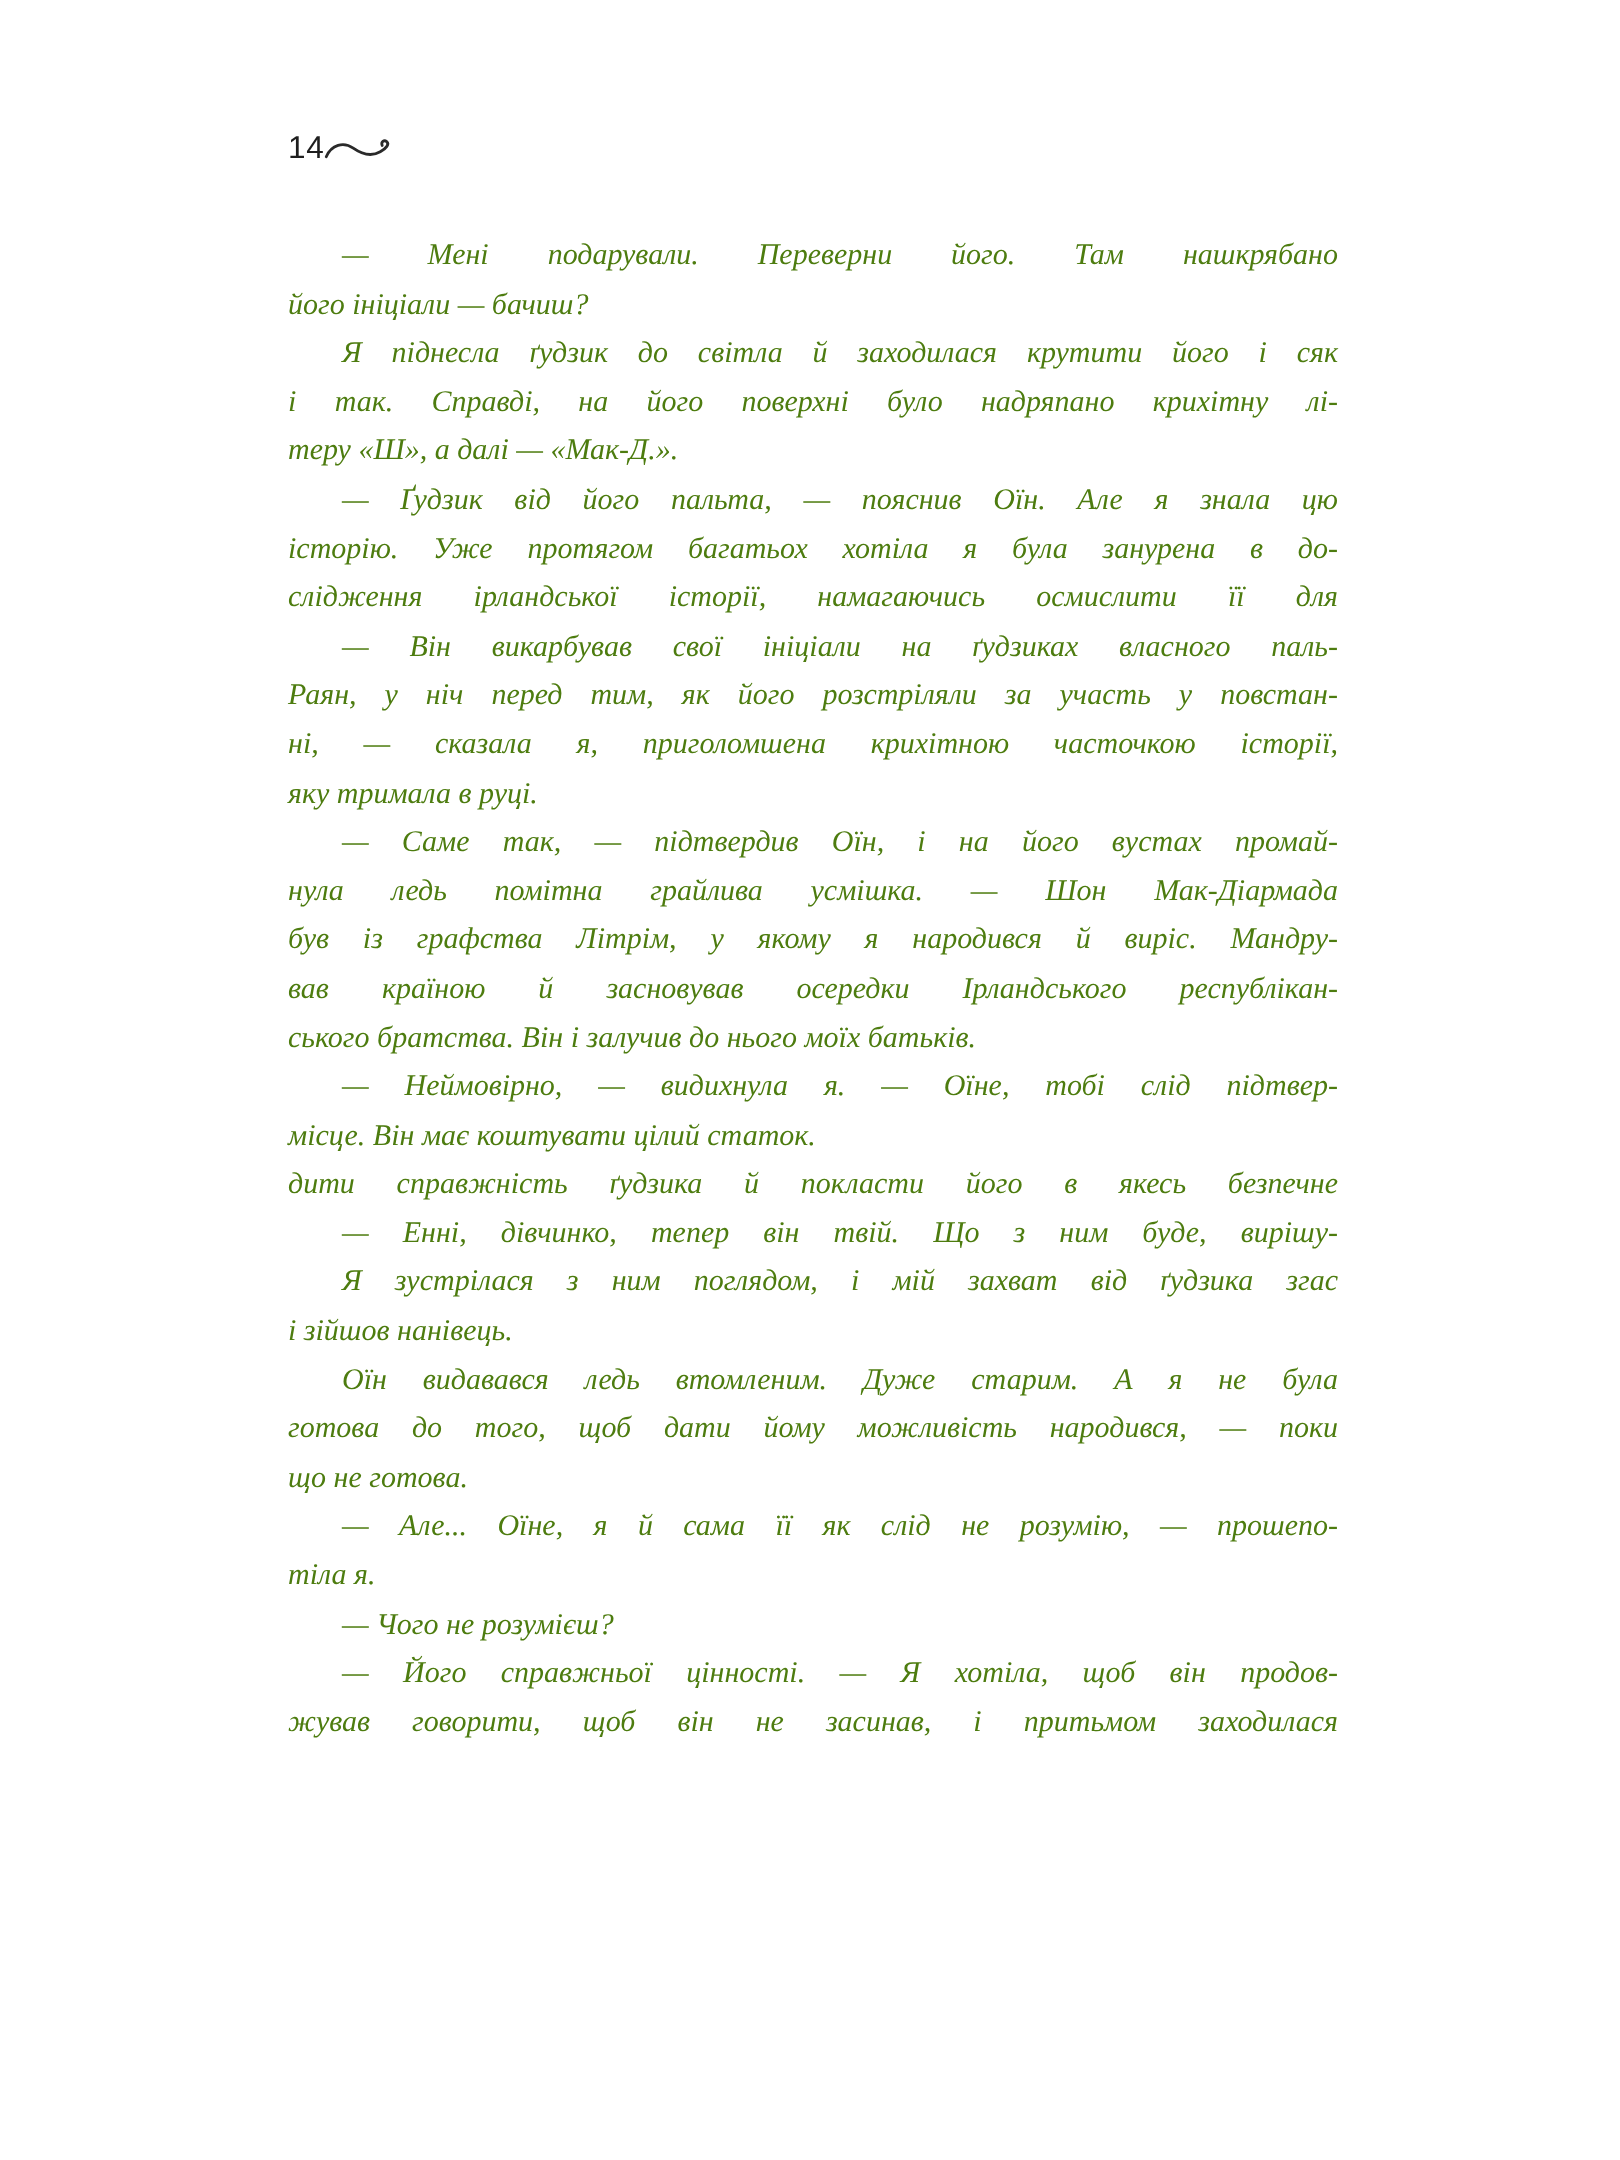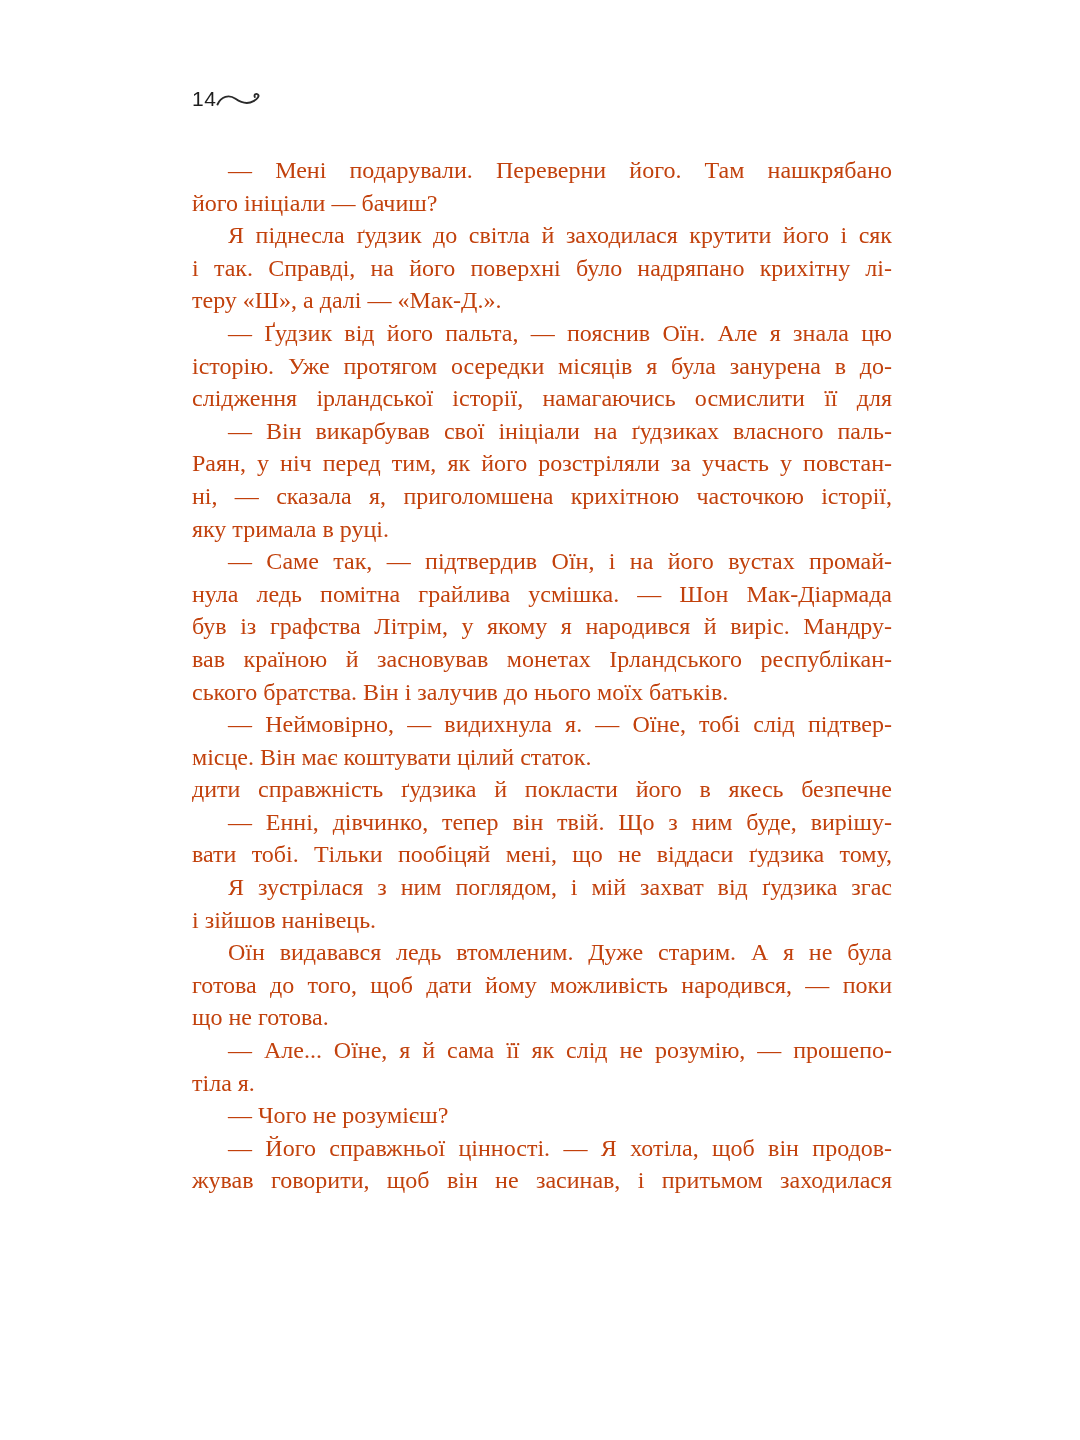--- a/index.html
+++ b/index.html
@@ -34,23 +34,24 @@
     color: #1e1e1e;
     letter-spacing: 0.5px;
   }
   .ornament {
     display: inline-flex;
     align-items: center;
     margin-top: 4px;
   }
   .body-text {
     font-family: "Liberation Serif", serif;
-    font-size: 24px;
+    font-size: 20px;
     line-height: 32.6px;
-    color: #c2410c;
+    color: #4d7c0f;
+    font-style: italic;
   }
   .para { margin: 0; }
   .line {
     text-align: justify;
     text-align-last: justify;
     white-space: normal;
   }
   .line.first {
     padding-left: 36px;
   }
@@ -77,44 +78,43 @@
           <div class="line first">— Мені подарували. Переверни його. Там нашкрябано</div>
           <div class="line last">його ініціали — бачиш?</div>
         </div>
         <div class="para">
           <div class="line first">Я піднесла ґудзик до світла й заходилася крутити його і сяк</div>
           <div class="line">і так. Справді, на його поверхні було надряпано крихітну лі-</div>
           <div class="line last">теру «Ш», а далі — «Мак-Д.».</div>
         </div>
         <div class="para">
           <div class="line first">— Ґудзик від його пальта, — пояснив Оїн. Але я знала цю</div>
-          <div class="line">історію. Уже протягом осередки місяців я була занурена в до-</div>
+          <div class="line">історію. Уже протягом багатьох хотіла я була занурена в до-</div>
           <div class="line">слідження ірландської історії, намагаючись осмислити її для</div>
         </div>
         <div class="para">
           <div class="line first">— Він викарбував свої ініціали на ґудзиках власного паль-</div>
           <div class="line">Раян, у ніч перед тим, як його розстріляли за участь у повстан-</div>
           <div class="line">ні, — сказала я, приголомшена крихітною часточкою історії,</div>
           <div class="line last">яку тримала в руці.</div>
         </div>
         <div class="para">
           <div class="line first">— Саме так, — підтвердив Оїн, і на його вустах промай-</div>
           <div class="line">нула ледь помітна грайлива усмішка. — Шон Мак-Діармада</div>
           <div class="line">був із графства Літрім, у якому я народився й виріс. Мандру-</div>
-          <div class="line">вав країною й засновував монетах Ірландського республікан-</div>
+          <div class="line">вав країною й засновував осередки Ірландського республікан-</div>
           <div class="line last">ського братства. Він і залучив до нього моїх батьків.</div>
         </div>
         <div class="para">
           <div class="line first">— Неймовірно, — видихнула я. — Оїне, тобі слід підтвер-</div>
           <div class="line last">місце. Він має коштувати цілий статок.</div>
           <div class="line">дити справжність ґудзика й покласти його в якесь безпечне</div>
         </div>
         <div class="para">
           <div class="line first">— Енні, дівчинко, тепер він твій. Що з ним буде, вирішу-</div>
-          <div class="line">вати тобі. Тільки пообіцяй мені, що не віддаси ґудзика тому,</div>
         </div>
         <div class="para">
           <div class="line first">Я зустрілася з ним поглядом, і мій захват від ґудзика згас</div>
           <div class="line last">і зійшов нанівець.</div>
         </div>
         <div class="para">
           <div class="line first">Оїн видавався ледь втомленим. Дуже старим. А я не була</div>
           <div class="line">готова до того, щоб дати йому можливість народився, — поки</div>
           <div class="line last">що не готова.</div>
         </div>

